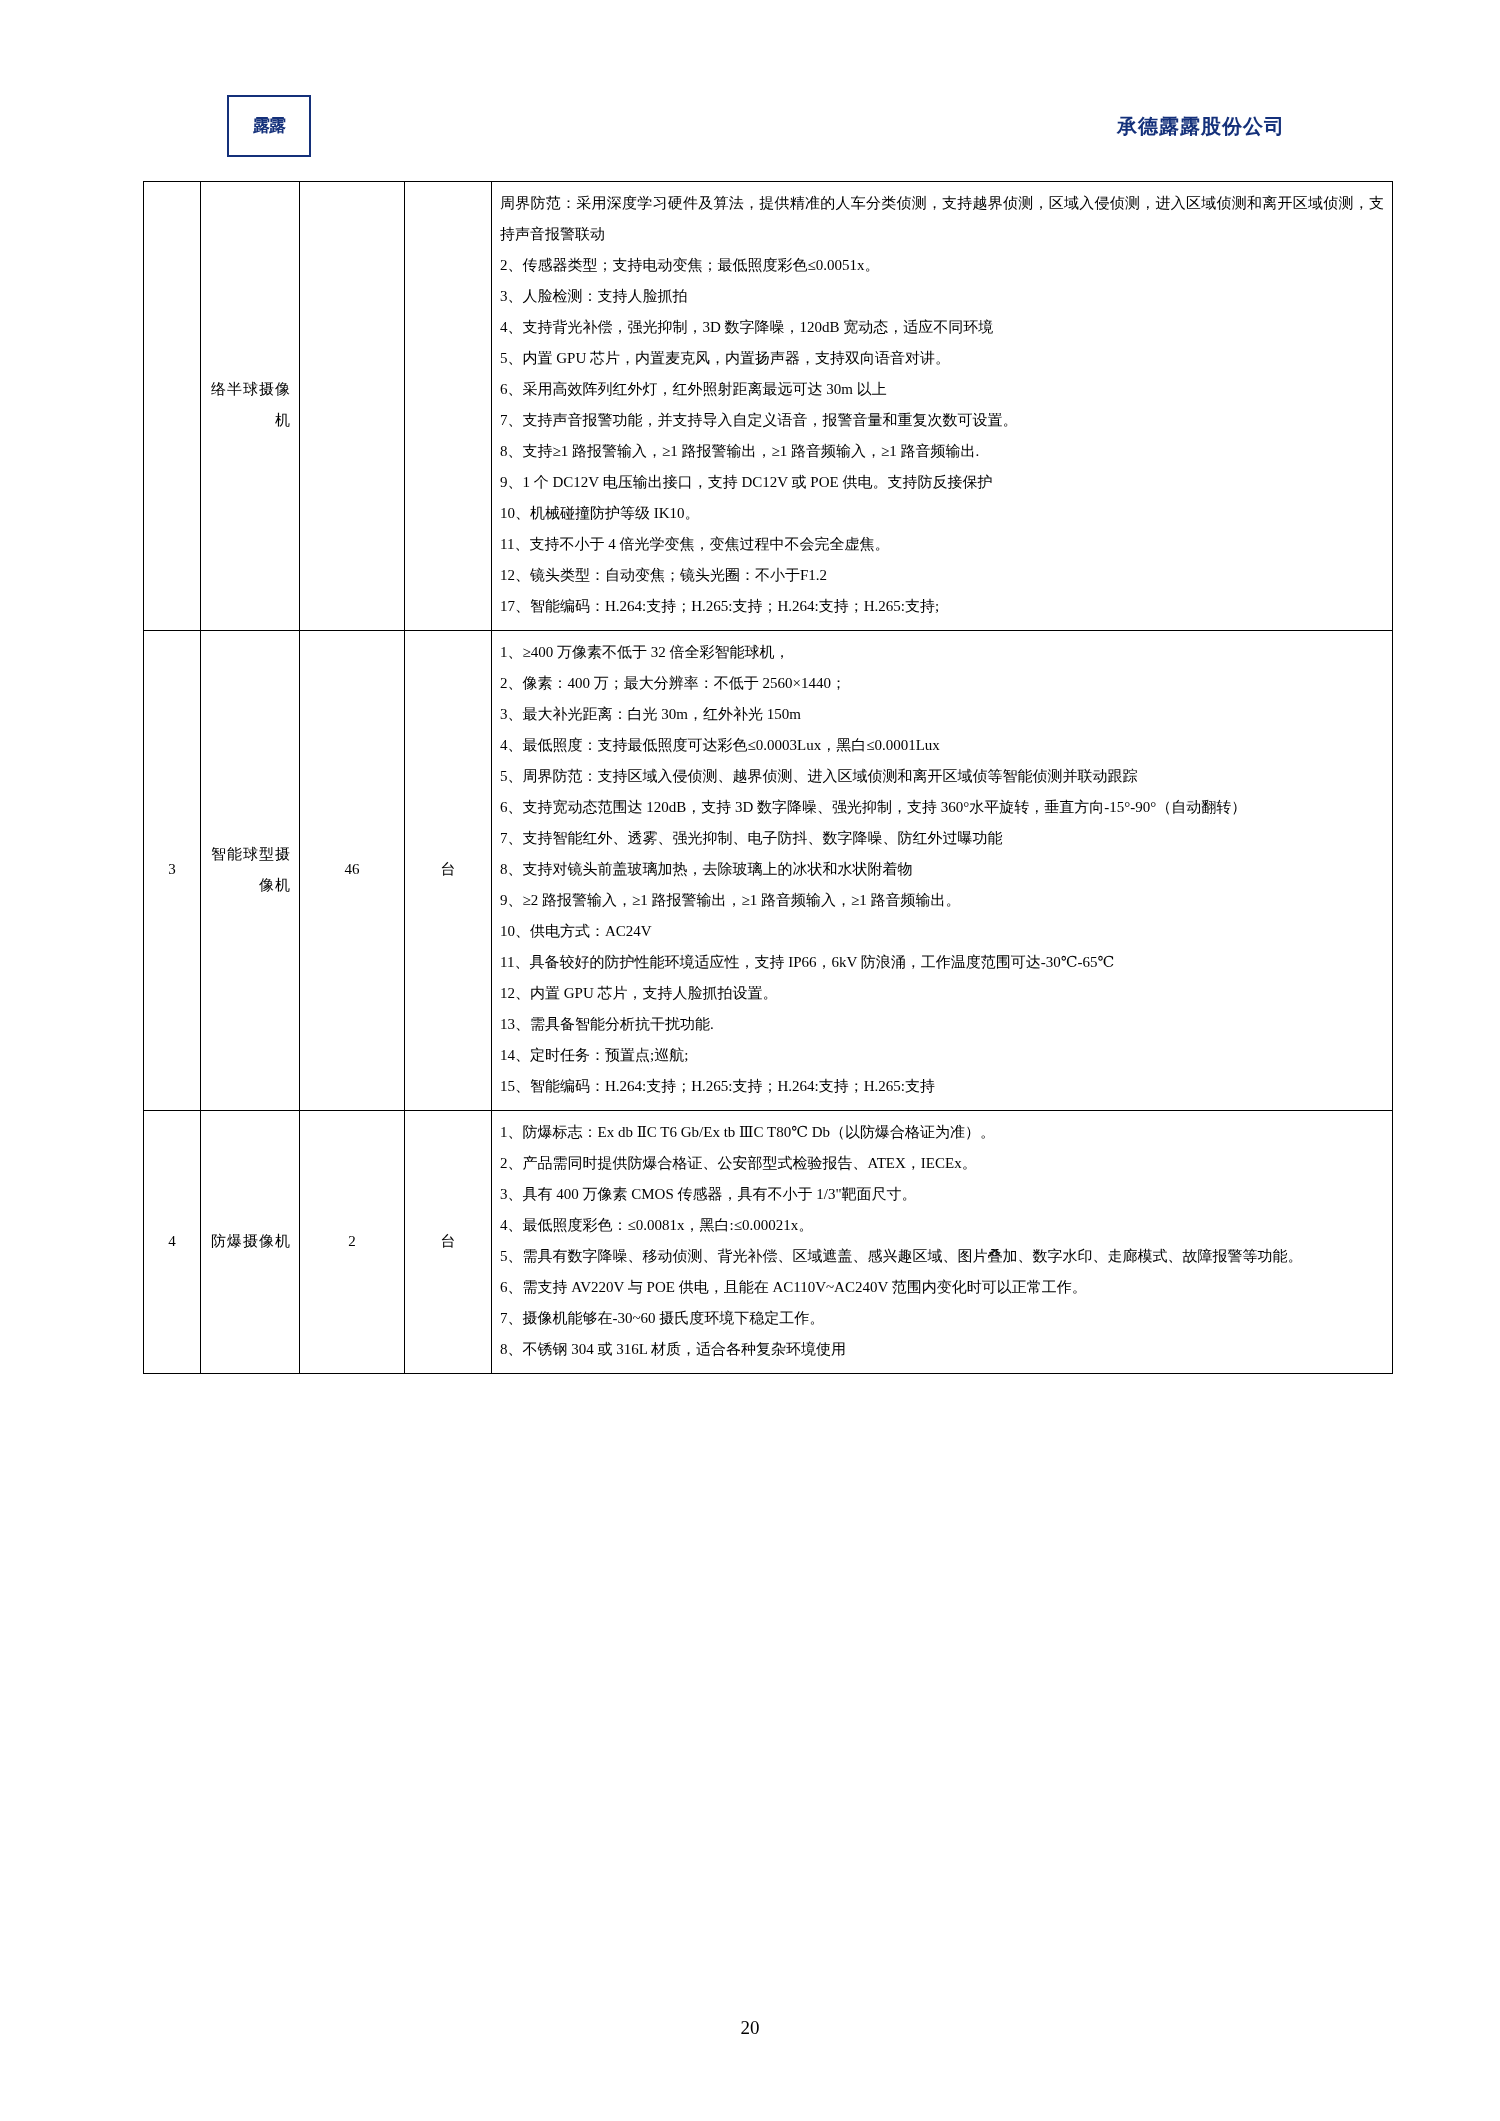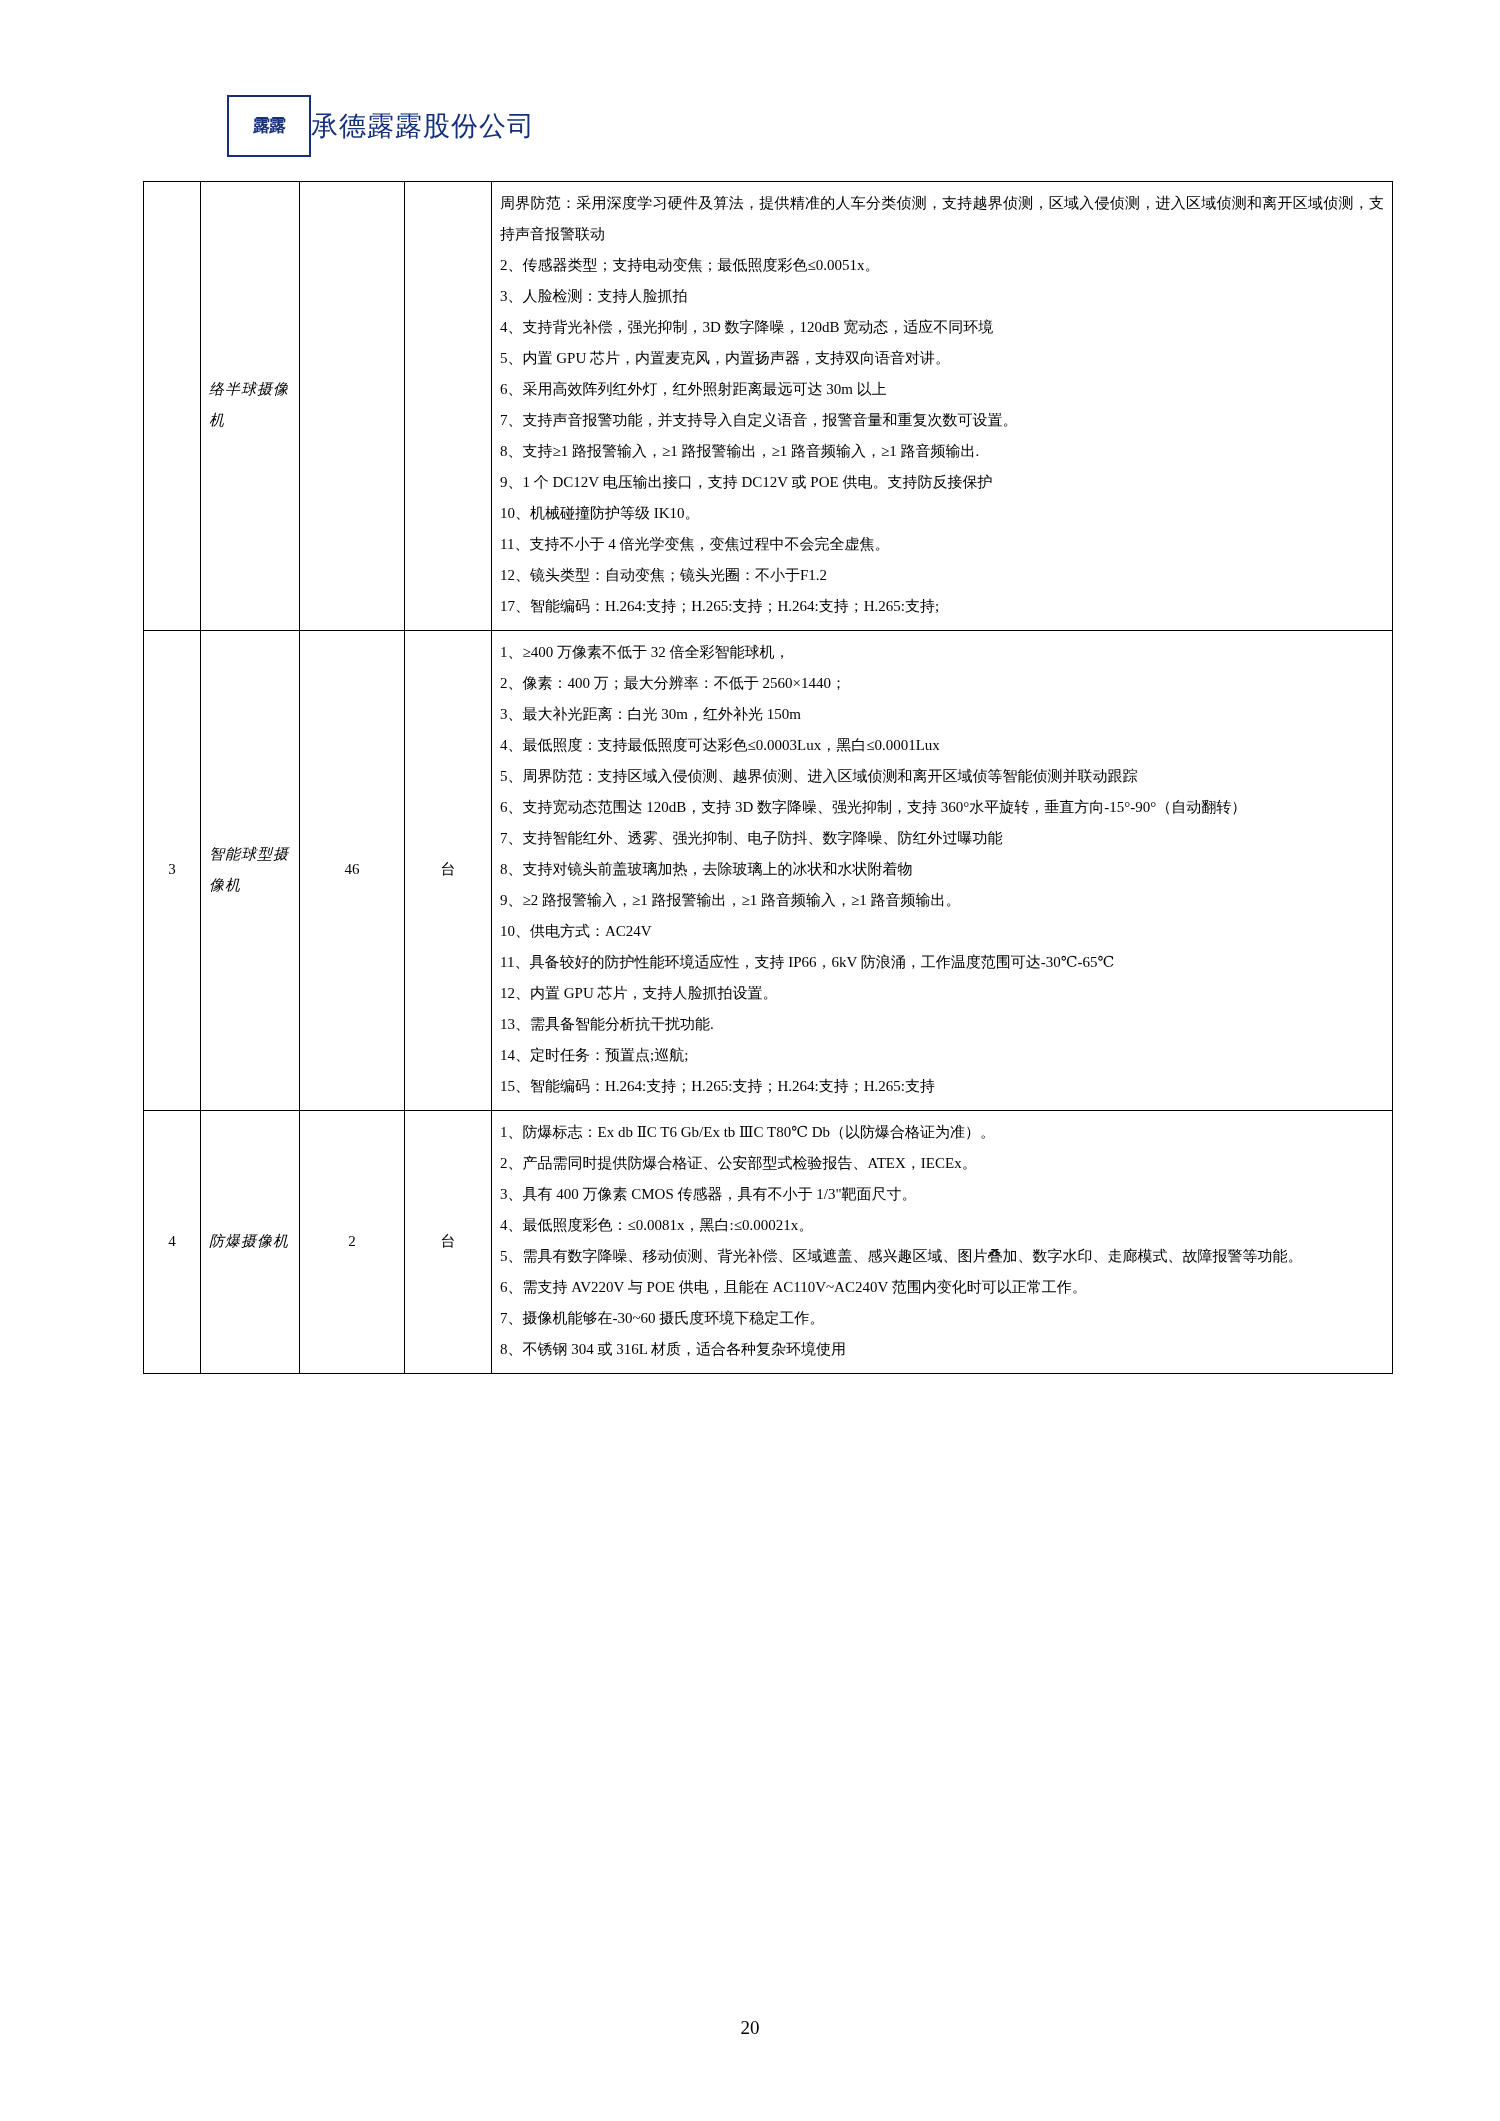--- a/index.html
+++ b/index.html
@@ -44,44 +44,44 @@
     font-family: "Liberation Serif", serif;
     color: #14307a;
     font-weight: bold;
     font-size: 17px;
     line-height: 18px;
     letter-spacing: -1px;
     text-align: center;
   }
   .header-title {
     flex: 1;
-    text-align: left;
+    text-align: right;
     font-family: "Liberation Sans", sans-serif;
-    font-weight: normal;
-    font-size: 27px;
+    font-weight: bold;
+    font-size: 20px;
     color: #14307a;
     letter-spacing: 1px;
     margin-right: 200px;
   }
   table.spec {
     border-collapse: collapse;
     margin: 55px 0 0 128px;
     width: 1250px;
     table-layout: fixed;
   }
   table.spec td {
     border: 1px solid #000000;
     vertical-align: middle;
     font-size: 15px;
     line-height: 31px;
     padding: 6px 8px 8px 8px;
     font-family: "Liberation Serif", "DejaVu Serif", serif;
   }
   td.c-idx { width: 40px; text-align: center; }
-  td.c-name { width: 82px; text-align: left; font-style: italic; }
+  td.c-name { width: 82px; text-align: right; }
   td.c-qty { width: 88px; text-align: center; }
   td.c-unit { width: 70px; text-align: center; }
   td.c-desc { width: auto; text-align: left; vertical-align: top; padding-left: 12px; padding-right: 10px; }
   .desc-line {
     text-align: justify;
     text-justify: inter-ideograph;
     margin: 0;
   }
   .name-cell {
     line-height: 32px;

